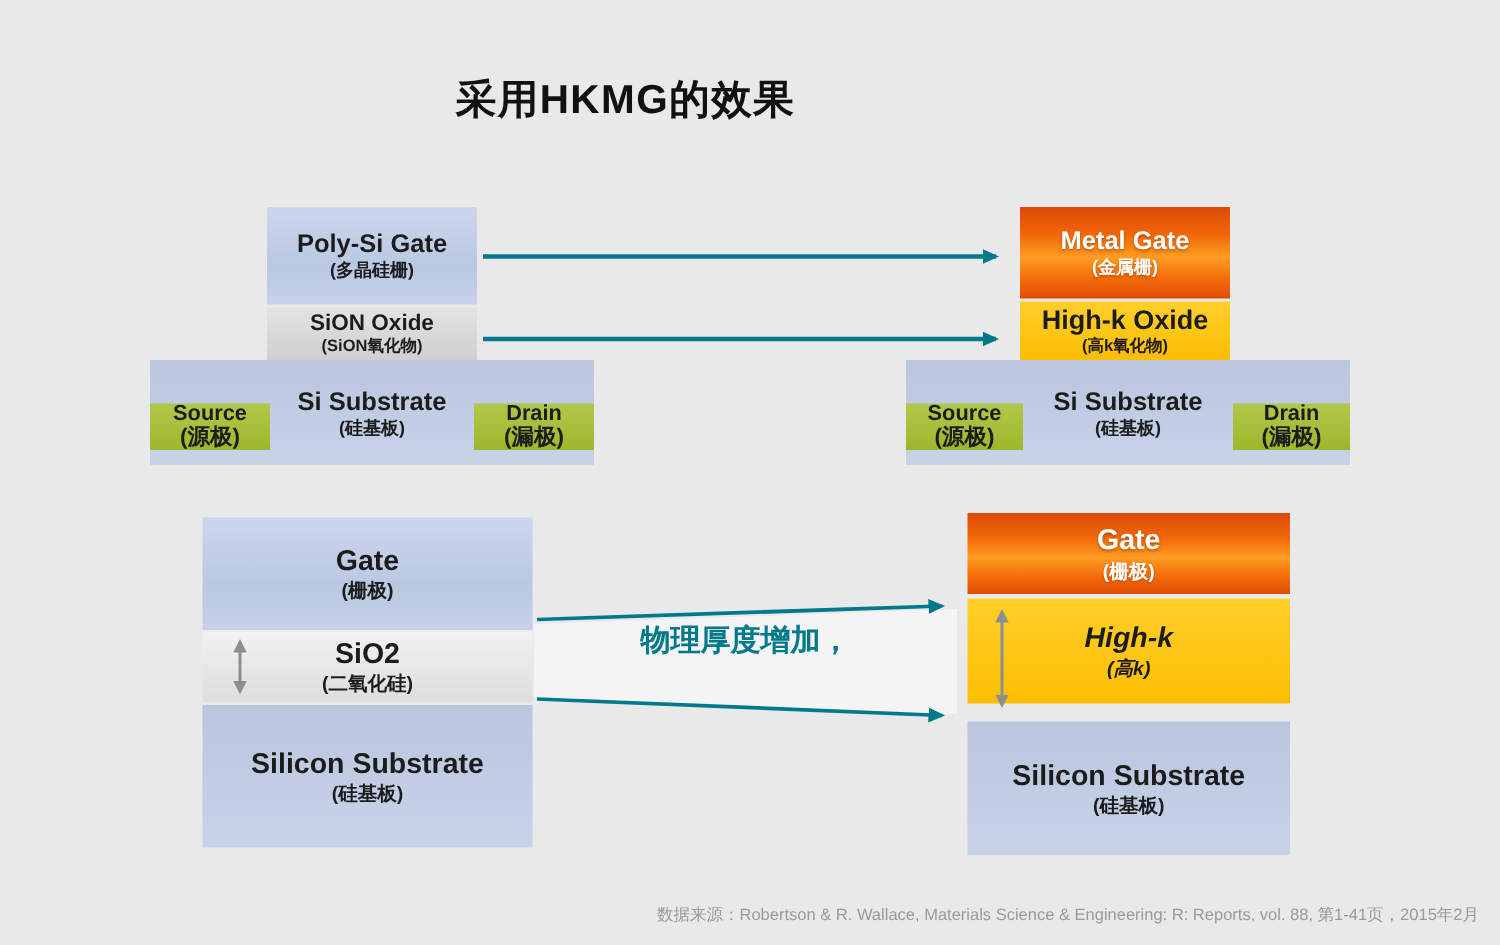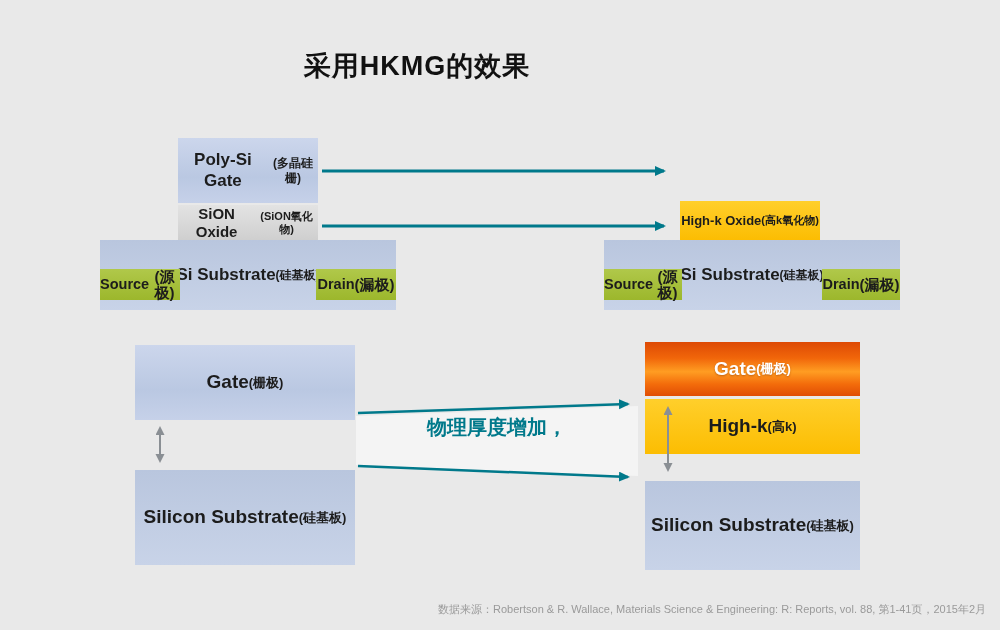--- a/index.html
+++ b/index.html
@@ -9,21 +9,21 @@
     background:#e9e9e9;
     font-family:"Liberation Sans","DejaVu Sans",sans-serif;
     overflow:hidden;
   }
   .title{
     position:absolute;left:0;top:48px;width:834px;
     text-align:center;font-size:27px;font-weight:bold;color:#111;
     letter-spacing:1px;margin:0;
   }
   .layer{
-    position:absolute;display:flex;
+    position:absolute;display:flex;flex-direction:column;
     align-items:center;justify-content:center;text-align:center;
     line-height:1.18;box-sizing:border-box;
   }
   .layer .en{font-weight:bold;font-size:17px;color:#1c1c1c;}
   .layer .zh{font-weight:bold;font-size:12px;color:#1c1c1c;}
   .big .en{font-size:19px;}
   .big .zh{font-size:13px;}
   .sd .en{font-size:14.5px;}
   .sd .zh{font-size:15px;line-height:1.05;}
   .sd{line-height:1.05;margin-top:31px;}
@@ -82,39 +82,47 @@
     <span class="zh">(硅基板)</span>
   </div>
   <div class="layer sd green" style="left:604px;top:238px;width:78px;height:31px;z-index:3;">
     <span class="en">Source</span>
     <span class="zh">(源极)</span>
   </div>
   <div class="layer sd green" style="left:822px;top:238px;width:78px;height:31px;z-index:3;">
     <span class="en">Drain</span>
     <span class="zh">(漏极)</span>
   </div>
+  <div class="layer orange" style="left:680px;top:138px;width:140px;height:61px;z-index:2;">
+    <span class="en">Metal Gate</span>
+    <span class="zh">(金属栅)</span>
+  </div>
   <div class="layer yellow" style="left:680px;top:201px;width:140px;height:39px;z-index:2;">
-    <span class="en" style="font-size:13px;">High-k Oxide</span>
+    <span class="en" style="font-size:18px;">High-k Oxide</span>
     <span class="zh" style="font-size:11px;">(高k氧化物)</span>
   </div>
 
   <div class="layer big lav" style="left:135px;top:345px;width:220px;height:75px;z-index:2;">
     <span class="en">Gate</span>
     <span class="zh">(栅极)</span>
+  </div>
+  <div class="layer big whiteox" style="left:135px;top:421px;width:220px;height:47px;z-index:2;">
+    <span class="en">SiO2</span>
+    <span class="zh">(二氧化硅)</span>
   </div>
   <div class="layer big substrate" style="left:135px;top:470px;width:220px;height:95px;z-index:2;">
     <span class="en">Silicon Substrate</span>
     <span class="zh">(硅基板)</span>
   </div>
 
   <div class="layer big orange" style="left:645px;top:342px;width:215px;height:54px;z-index:2;">
     <span class="en">Gate</span>
     <span class="zh">(栅极)</span>
   </div>
-  <div class="layer big yellow" style="left:645px;top:399px;width:215px;height:55px;z-index:2;">
+  <div class="layer big yellow" style="left:645px;top:399px;width:215px;height:70px;z-index:2;font-style:italic;">
     <span class="en">High-k</span>
     <span class="zh">(高k)</span>
   </div>
   <div class="layer big substrate" style="left:645px;top:481px;width:215px;height:89px;z-index:2;">
     <span class="en">Silicon Substrate</span>
     <span class="zh">(硅基板)</span>
   </div>
 
   <div class="annotation">
     <div>物理厚度增加，</div>

